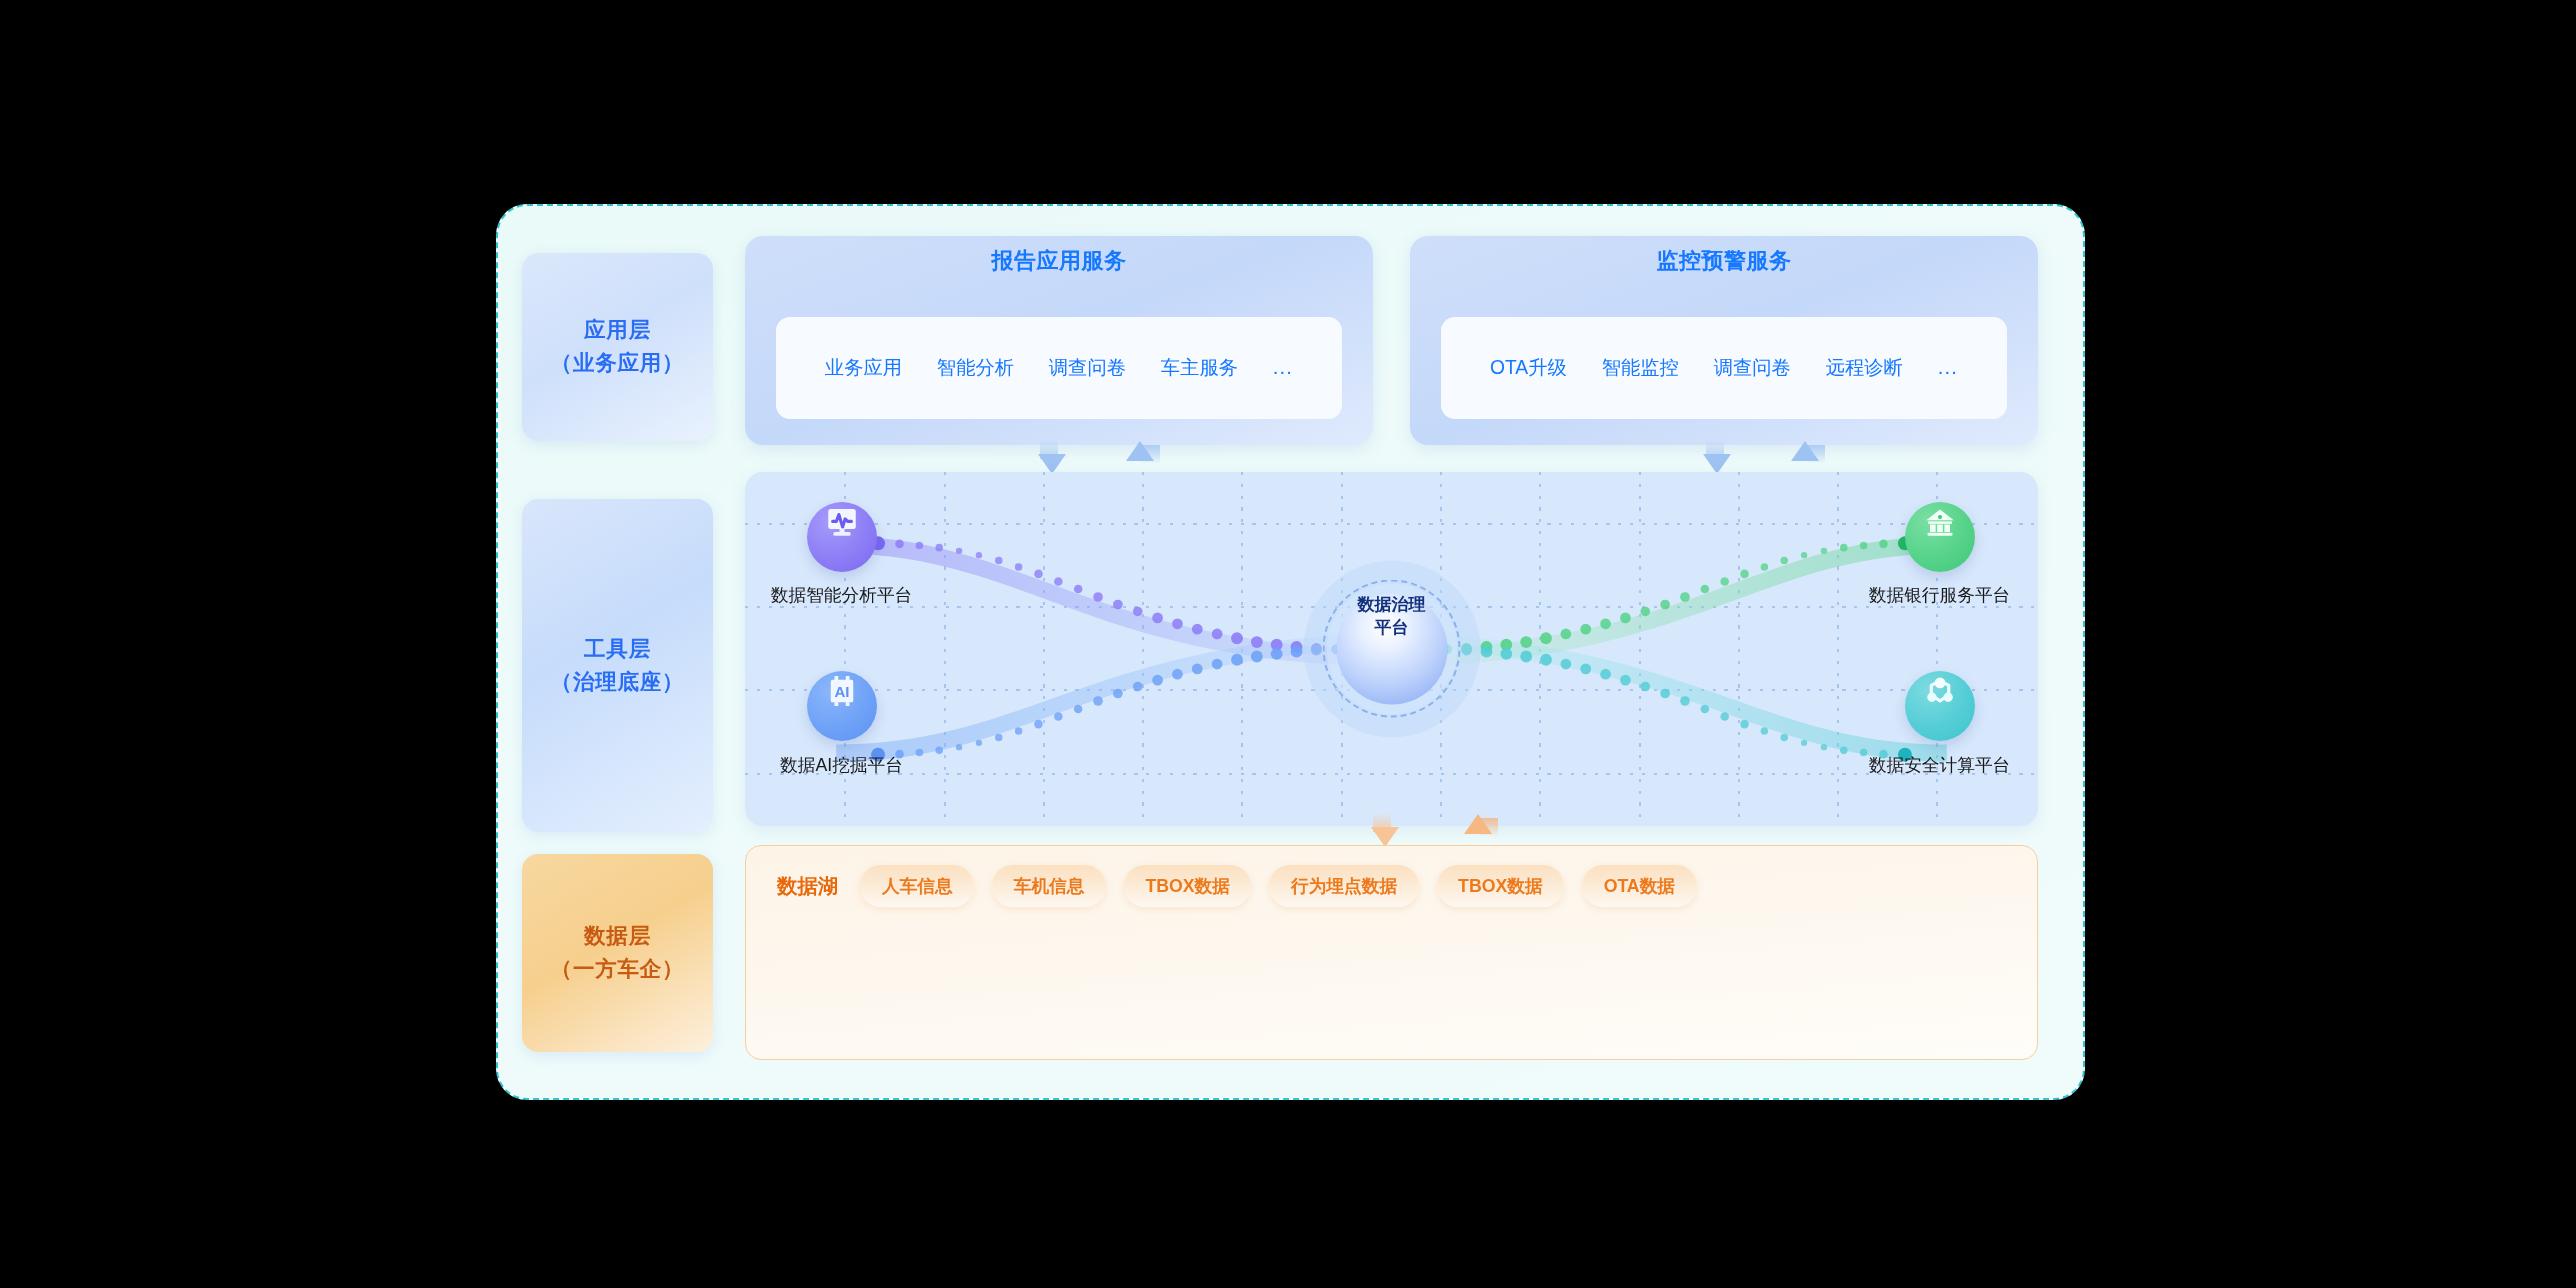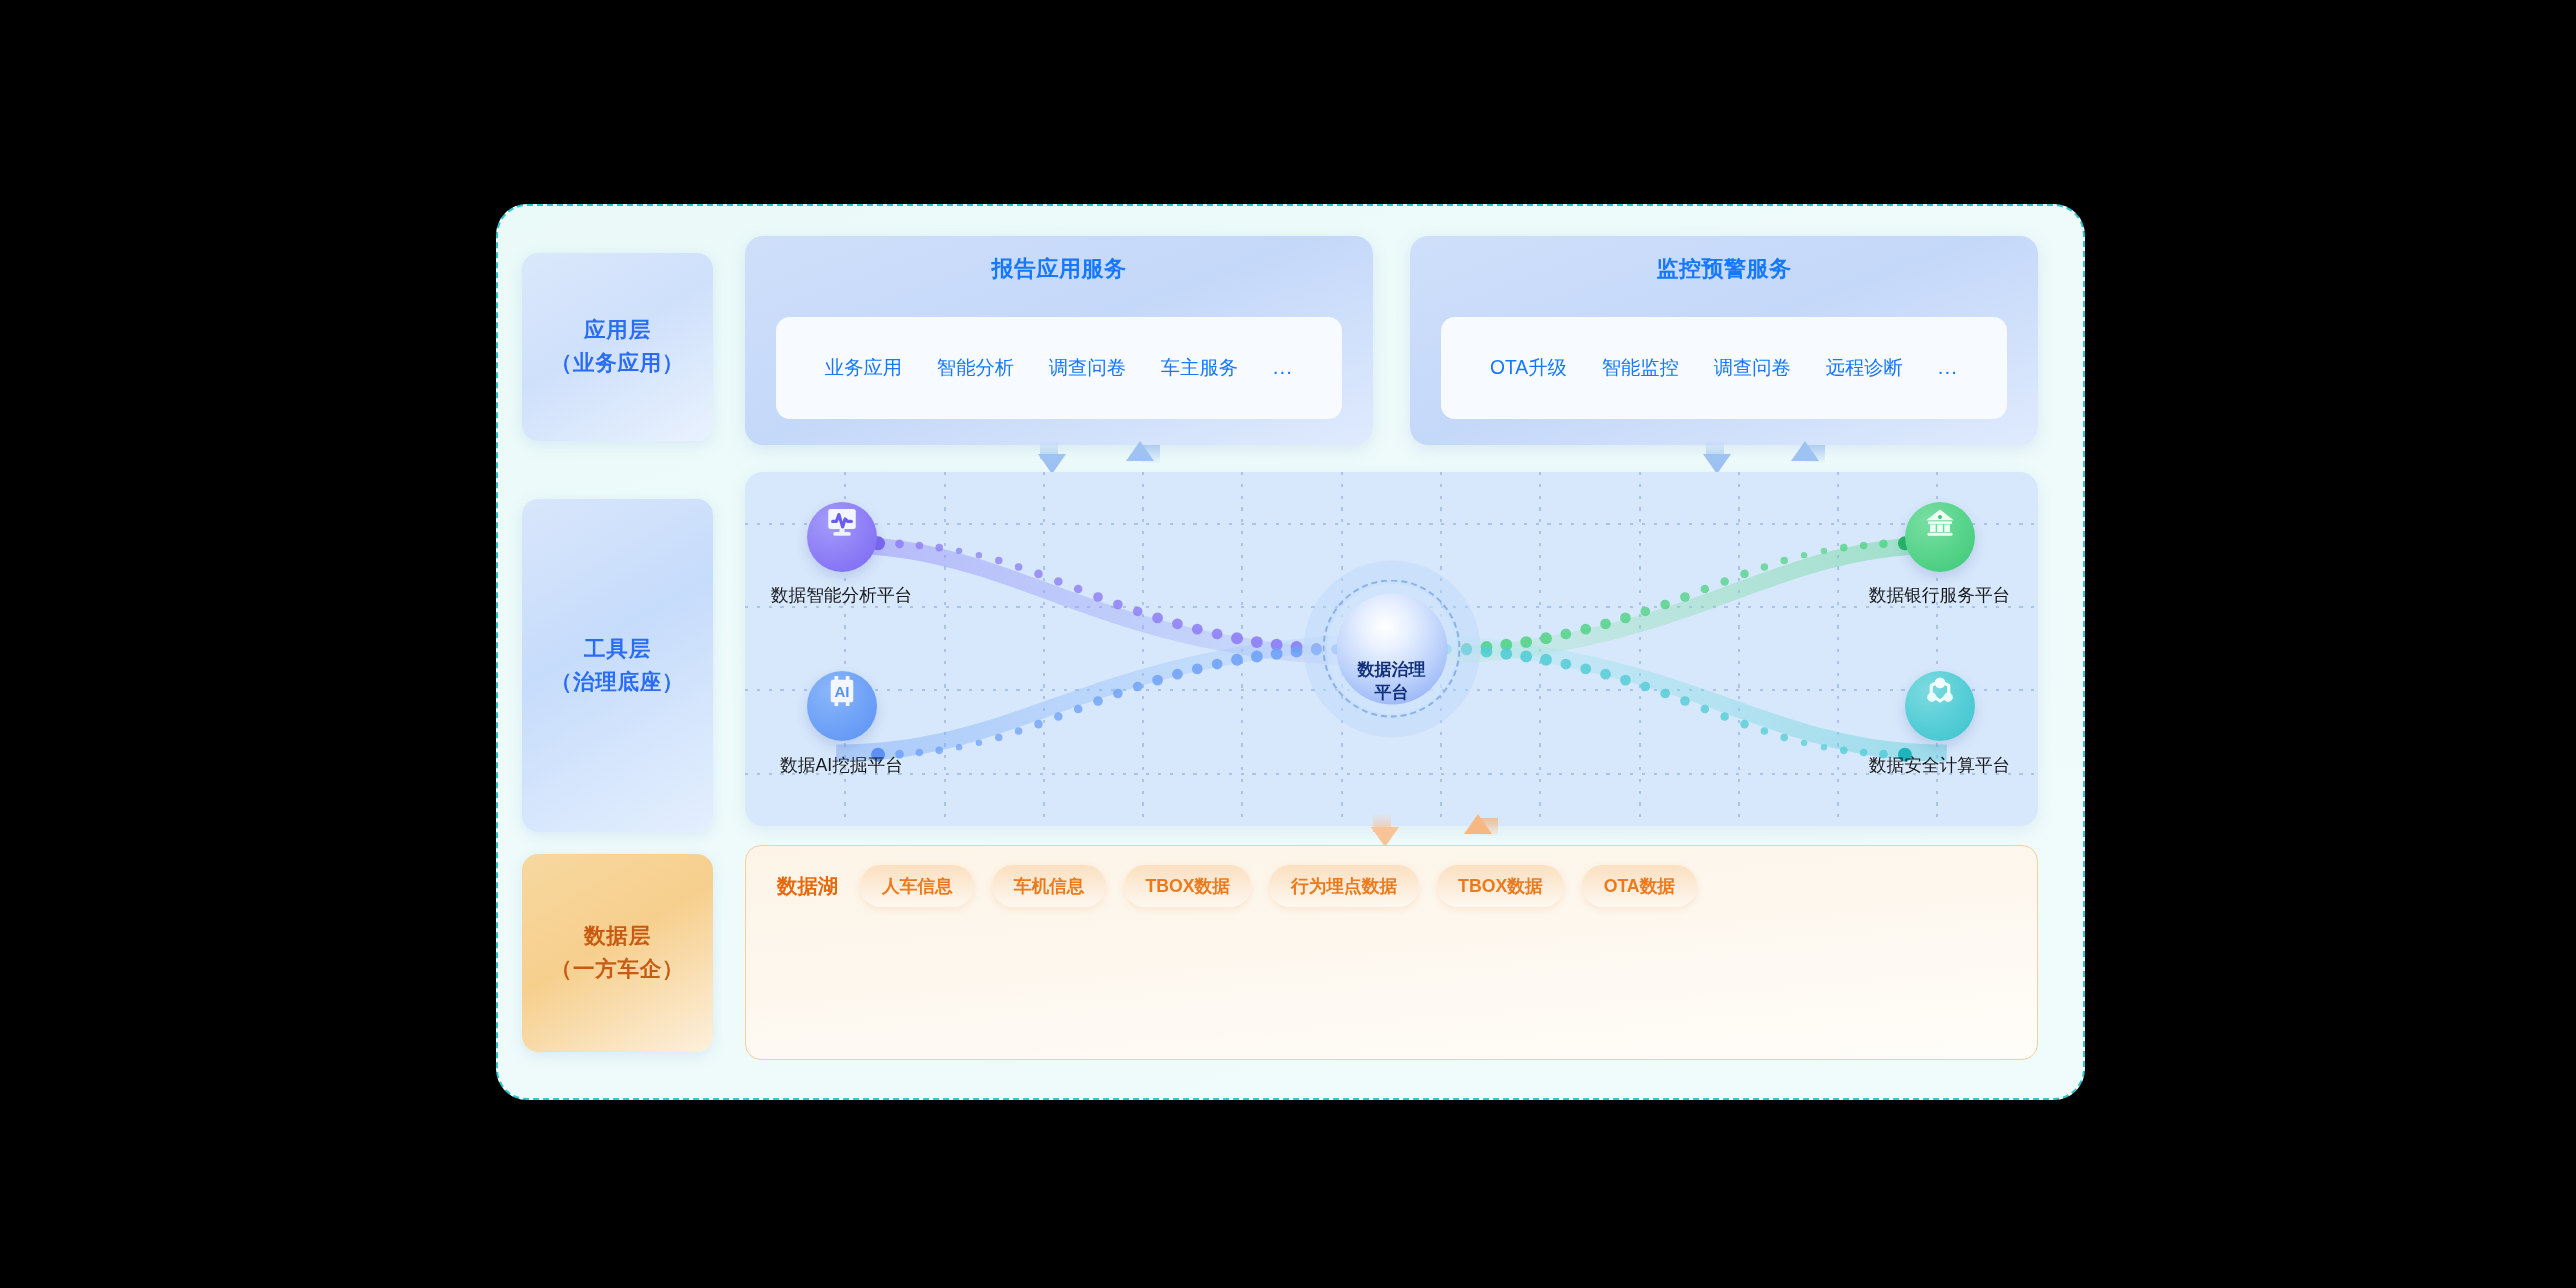--- a/index.html
+++ b/index.html
@@ -55,21 +55,21 @@
   .layer-line{ display:block; }
 
   
   .svc-card{
     position:absolute;
     top:29.5px;
     height:209px;
     border-radius:18px;
     background:linear-gradient(160deg,#cfdffa 0%,#c4d8f9 48%,#dfeafd 100%);
     box-shadow:0 4.3px 16px rgba(110,150,215,.17);
-    padding-top:18px;
+    padding-top:10px;
   }
   #svc-report{ left:247px; width:628px; }
   #svc-monitor{ left:912px; width:628px; }
   .svc-title{
     text-align:center;
     font-size:22px;
     font-weight:700;
     color:#1677ff;
     letter-spacing:0.5px;
   }
@@ -158,21 +158,21 @@
     width:138px; height:138px;
     border-radius:50%;
     border:2.1px dashed #7fa8e8;
     opacity:.85;
   }
   #hub-core{
     position:absolute; left:33px; top:33px;
     width:111px; height:111px;
     border-radius:50%;
     background:radial-gradient(circle at 44% 30%,#ffffff 0%,#eaf2ff 22%,#b9cffb 60%,#7fa2f2 100%);
-    display:flex; align-items:flex-end; justify-content:center;
+    display:flex; align-items:flex-start; justify-content:center;
     text-align:center;
     box-shadow:0 0 0 9.7px rgba(215,232,253,.45);
     font-family:Liberation Serif, serif;
   }
   #hub-core span{
     font-size:17px; font-weight:700; color:#13307d; line-height:1.35;
   }
 
   
   .arrow{ position:absolute; width:0; height:0; }

